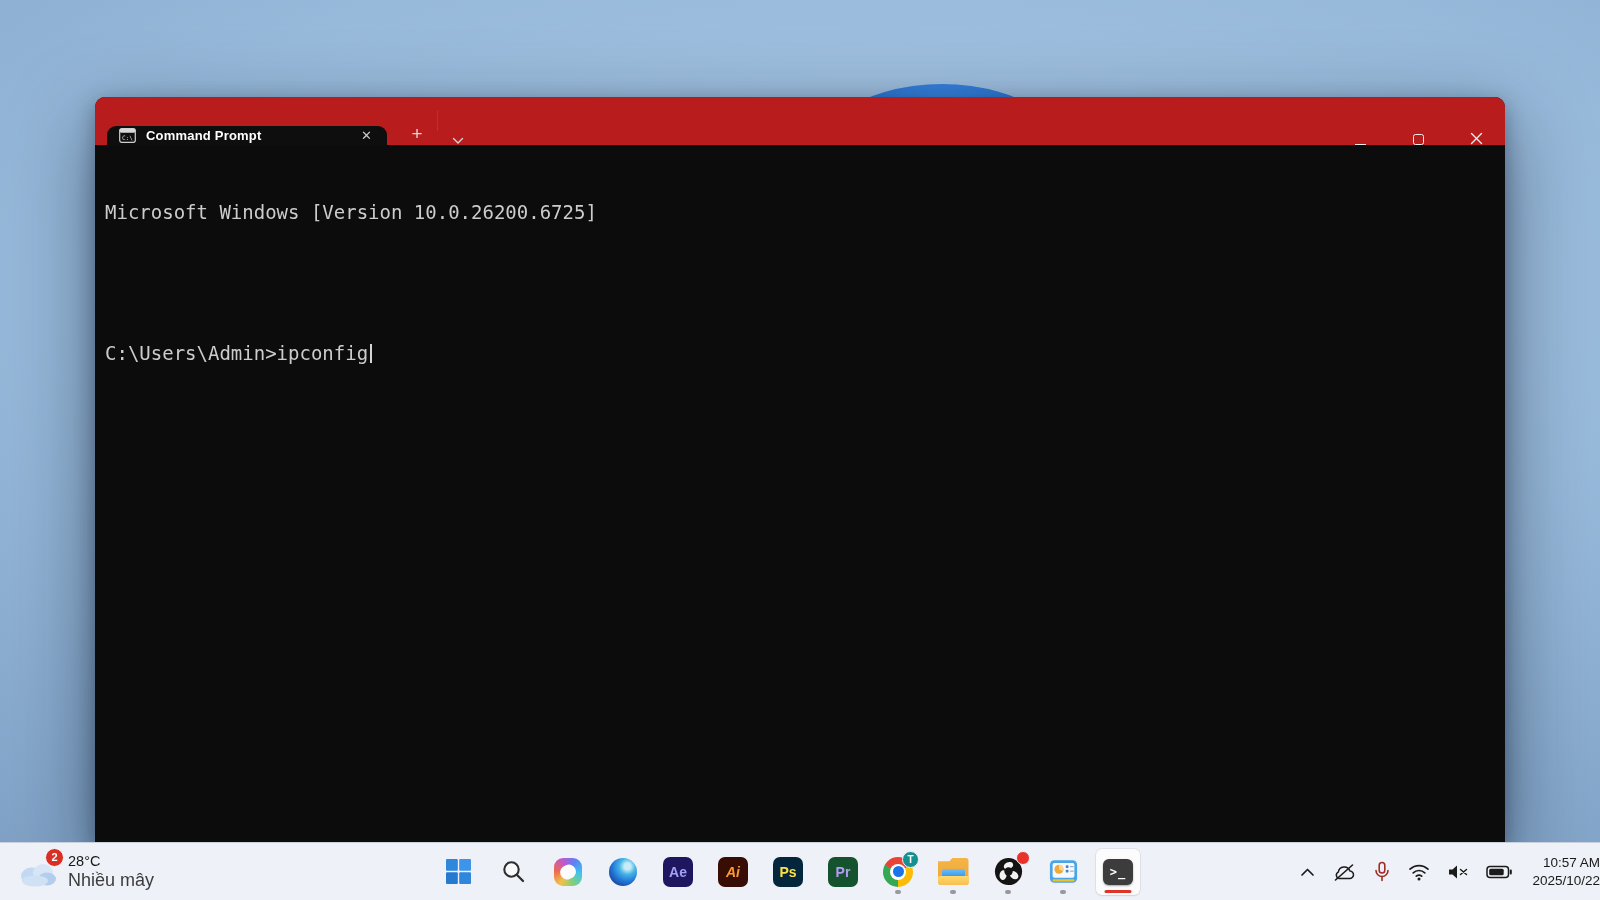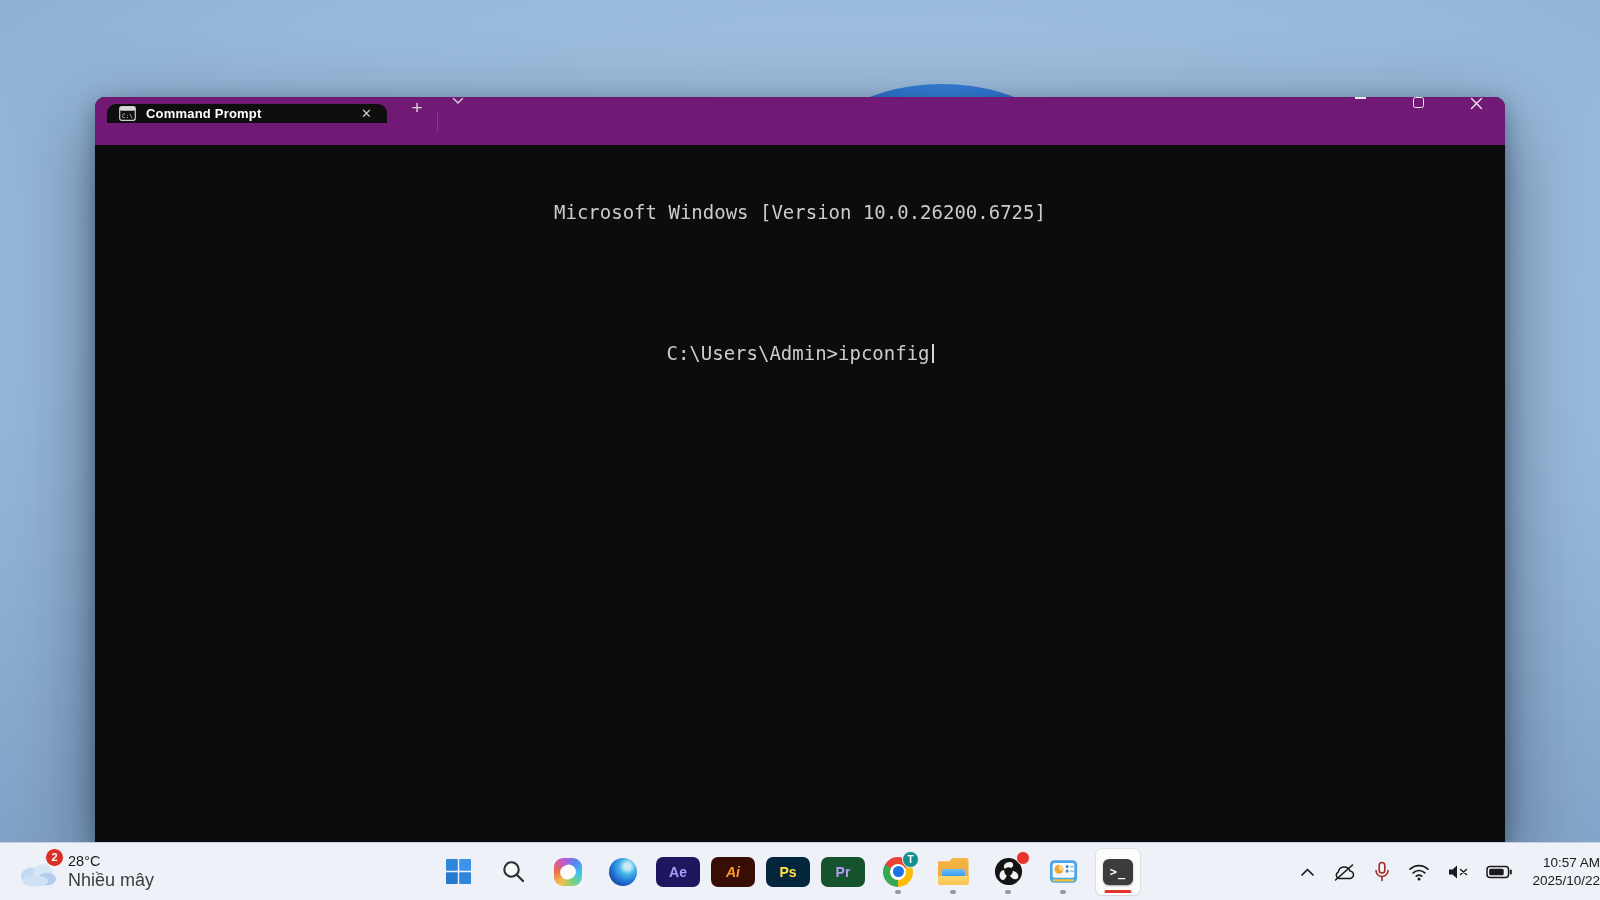--- a/index.html
+++ b/index.html
@@ -10,37 +10,37 @@
 
   
   .dome { position:absolute; left:792px; top:84px; width:300px; height:210px; border-radius:50%;
     background: radial-gradient(circle at 50% 18%, #3d8ae4 0%, #1d66c9 65%, #1a5cb8 100%); }
 
   
   .window { position:absolute; left:95px; top:97px; width:1410px; height:746px;
     background:#0c0c0c; border-radius:10px 10px 0 0;
     box-shadow: 0 28px 80px rgba(10,20,40,.50), 0 6px 20px rgba(10,20,40,.35); }
 
-  .titlebar { height:48px; background:#701a75; border-radius:10px 10px 0 0; display:flex; align-items:flex-start; }
+  .titlebar { height:48px; background:#b91c1c; border-radius:10px 10px 0 0; display:flex; align-items:flex-end; }
   .tab { margin:7px 0 0 12px; width:280px; background:#0e0e0e; border-radius:9px 9px 0 0;
     display:flex; align-items:center; padding:0 10px 0 12px; gap:10px; }
   .cmd-ico { width:17px; height:15px; flex:0 0 auto; }
   .tab-title { color:#ffffff; font-size:13px; font-weight:700; flex:1; letter-spacing:.2px; }
   .tab-close { color:#c9c9c9; font-size:13px; padding:2px 5px; border-radius:4px; }
   .newtab { color:#d6d6d6; font-size:19px; font-weight:400; width:40px; display:flex; align-items:center; justify-content:center; margin-left:10px; }
   .tb-divider { width:1px; height:20px; background:#5b5b5b; align-self:center; }
   .dropdown { width:40px; display:flex; align-items:center; justify-content:center; }
   .tb-spacer { flex:1; }
   .ctl { width:58px; display:flex; align-items:center; justify-content:center; }
   .min-glyph { width:11px; height:1.5px; background:#ececec; }
   .max-glyph { width:11px; height:11px; border:1.3px solid #ececec; border-radius:2.5px; }
 
   .term { padding:9px 10px; font-family:"DejaVu Sans Mono", monospace; font-size:19px;
     line-height:23.5px; color:#cccccc; white-space:pre; }
-  .term-line { min-height:23.5px;text-align:center; }
+  .term-line { min-height:23.5px; }
   .cursor { display:inline-block; width:2px; height:19px; background:#d6d6d6; vertical-align:-3px; margin-left:2px; }
 
   
   .taskbar { position:absolute; left:0; right:0; top:842px; height:58px;
     background:#eef1f7; border-top:1px solid rgba(110,125,150,.28); z-index:5; }
 
   .weather { position:absolute; left:8px; top:0; height:100%; display:flex; align-items:center; gap:10px; padding:0 10px; border-radius:6px; }
   .cloud-wrap { position:relative; width:40px; height:30px; }
   .badge { position:absolute; top:-9px; right:-6px; width:19px; height:19px; border-radius:50%;
     background:#d93025; color:#ffffff; font-size:11px; font-weight:700; display:flex; align-items:center; justify-content:center;
@@ -48,21 +48,21 @@
   .wx-temp { font-size:14.5px; color:#1a1a1a; }
   .wx-cond { font-size:18px; color:#3d3d3d; margin-top:1px; }
 
   .apps { position:absolute; left:788px; top:0; height:100%; transform:translateX(-50%);
     display:flex; align-items:center; gap:11px; }
   .app { width:44px; height:46px; position:relative; display:flex; align-items:center; justify-content:center; border-radius:6px; }
   .run-dot { position:absolute; bottom:1px; left:50%; transform:translateX(-50%); width:6px; height:3.5px; border-radius:2px; background:#97999e; }
   .app.active { background:#fcfcfd; box-shadow:0 0 0 1px rgba(0,0,0,.05), 0 1px 2px rgba(0,0,0,.08); }
   .active-bar { position:absolute; bottom:1.5px; left:50%; transform:translateX(-50%); width:27px; height:3.5px; border-radius:2px; background:#e0342b; }
 
-  .adobe { width:44px; height:30px; border-radius:7px; display:flex; align-items:center; justify-content:center;
+  .adobe { width:30px; height:30px; border-radius:7px; display:flex; align-items:center; justify-content:center;
     font-size:14px; font-weight:700; }
   .ae { background:#1e1760; color:#a3a1f5; }
   .ai { background:#380d04; color:#ff9a2e;font-style:italic; }
   .ps { background:#03263d; color:#fde047; }
   .pr { background:#14532d; color:#b59df5; }
 
   .start-ico, .search-ico { width:27px; height:27px; }
 
   .copilot { position:relative; width:28px; height:28px; border-radius:9px;
     background: conic-gradient(from 215deg, #f2c04a, #ec6a4d, #c257cd, #5b82f4, #41c4ee, #7ed07e, #f2c04a); }

